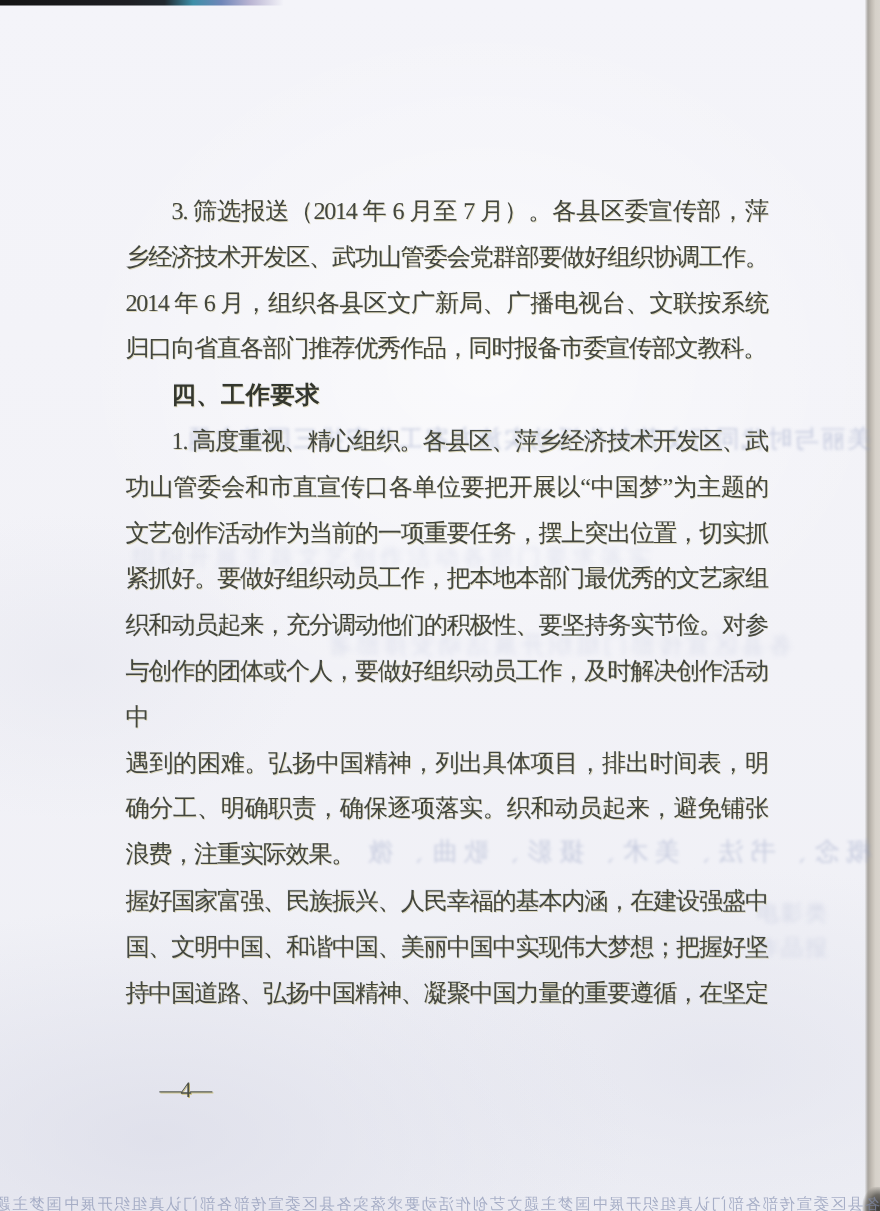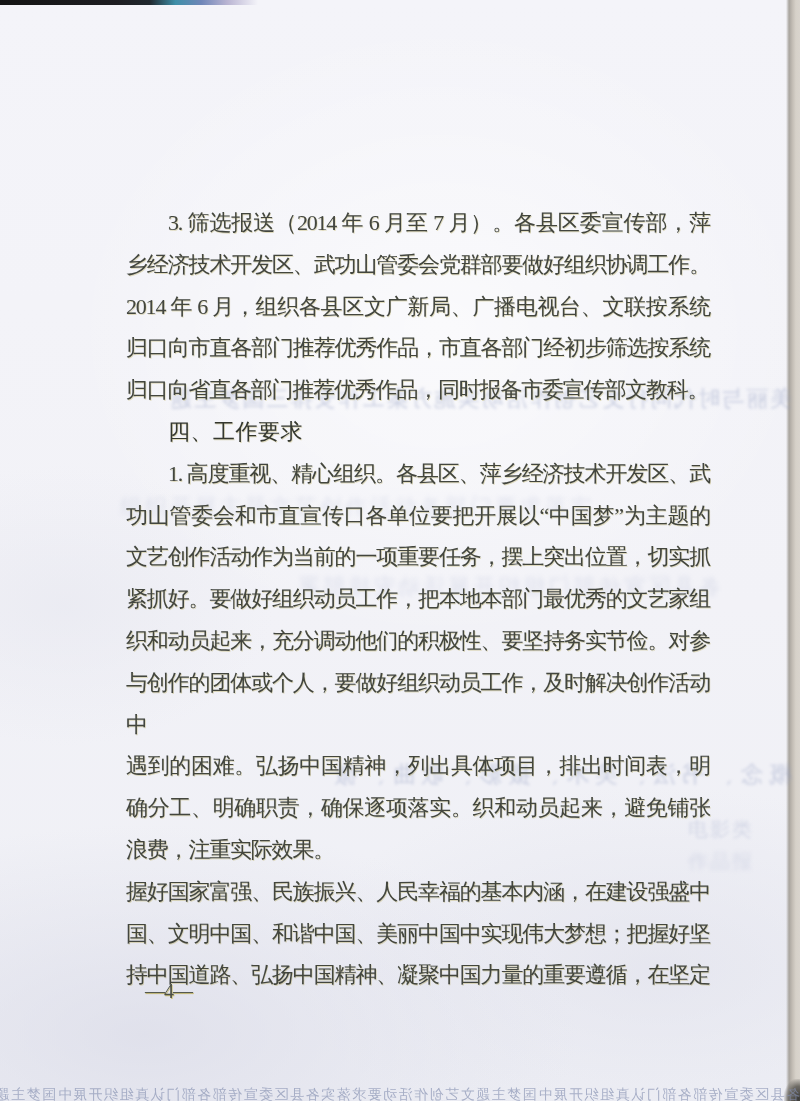--- a/index.html
+++ b/index.html
@@ -27,32 +27,31 @@
   .edge-right {
     position: absolute; top: 0; right: 0; width: 14px; height: 1101px;
     background: linear-gradient(90deg, rgba(200,196,190,0) 0%, #a8a49e 22%, #c2bcb4 45%, #d6d1c9 70%, #d9d4cd 100%);
   }
   .edge-corner {
     position: absolute; right: 0; bottom: 0; width: 16px; height: 22px;
     background: radial-gradient(ellipse at 90% 90%, #3c3b38 0%, #6d6a64 45%, rgba(109,106,100,0) 75%);
   }
   
   .text-block {
-    position: absolute; left: 126px; top: 171px; width: 584px;
+    position: absolute; left: 114px; top: 171px; width: 584px;
     font-size: 22px; line-height: 41.8px; letter-spacing: -1.2px;
     color: #43463e;
     text-shadow: 0.7px 0.9px 0.4px rgba(170,150,40,0.28), -0.4px -0.3px 0.3px rgba(110,120,170,0.12);
-    margin-top: 31px;
   }
   .ln { text-align: justify; text-align-last: justify; }
   .ln.indent { padding-left: 42px; }
   .ln.end { text-align: right; text-align-last: left; }
   .ln.heading {
     text-align: left; text-align-last: left;
-    font-weight: normal; color: #34372e; letter-spacing: 0.5px;
+    font-weight: bold; color: #34372e; letter-spacing: 0.5px;
   }
   .page-number {
     position: absolute; left: 145px; top: 979px;
     font-size: 20px; line-height: 24px; color: #4c5046; letter-spacing: -1px;
     text-shadow: 0.8px 0.8px 0.5px rgba(190,165,30,0.55);
   }
   
   .ghost {
     position: absolute; color: #939ec2; overflow: hidden; white-space: nowrap;
     pointer-events: none;
@@ -86,21 +85,20 @@
   <div class="ghost g-c">各县区宣传部门组织开展活动安排部署</div>
   <div class="ghost g-d">概念、书法、美术、摄影、歌曲、微电影类</div>
   <div class="ghost g-e1">电影类</div>
   <div class="ghost g-e2">作品报</div>
   <div class="ghost g-bottom">各县区委宣传部各部门认真组织开展中国梦主题文艺创作活动要求落实各县区委宣传部各部门认真组织开展中国梦主题文艺创作活动要求落实各县区委宣传部门认真组织开展活动</div>
 
   <main class="text-block">
     <div class="ln indent">3. 筛选报送（2014 年 6 月至 7 月）。各县区委宣传部，萍</div>
     <div class="ln">乡经济技术开发区、武功山管委会党群部要做好组织协调工作。</div>
     <div class="ln">2014 年 6 月，组织各县区文广新局、广播电视台、文联按系统</div>
-    <div class="ln">归口向市直各部门推荐优秀作品，市直各部门经初步筛选按系统</div>
     <div class="ln end">归口向省直各部门推荐优秀作品，同时报备市委宣传部文教科。</div>
     <div class="ln heading indent">四、工作要求</div>
     <div class="ln indent">1. 高度重视、精心组织。各县区、萍乡经济技术开发区、武</div>
     <div class="ln">功山管委会和市直宣传口各单位要把开展以“中国梦”为主题的</div>
     <div class="ln">文艺创作活动作为当前的一项重要任务，摆上突出位置，切实抓</div>
     <div class="ln">紧抓好。要做好组织动员工作，把本地本部门最优秀的文艺家组</div>
     <div class="ln">织和动员起来，充分调动他们的积极性、要坚持务实节俭。对参</div>
     <div class="ln">与创作的团体或个人，要做好组织动员工作，及时解决创作活动中</div>
     <div class="ln">遇到的困难。弘扬中国精神，列出具体项目，排出时间表，明</div>
     <div class="ln">确分工、明确职责，确保逐项落实。织和动员起来，避免铺张</div>

